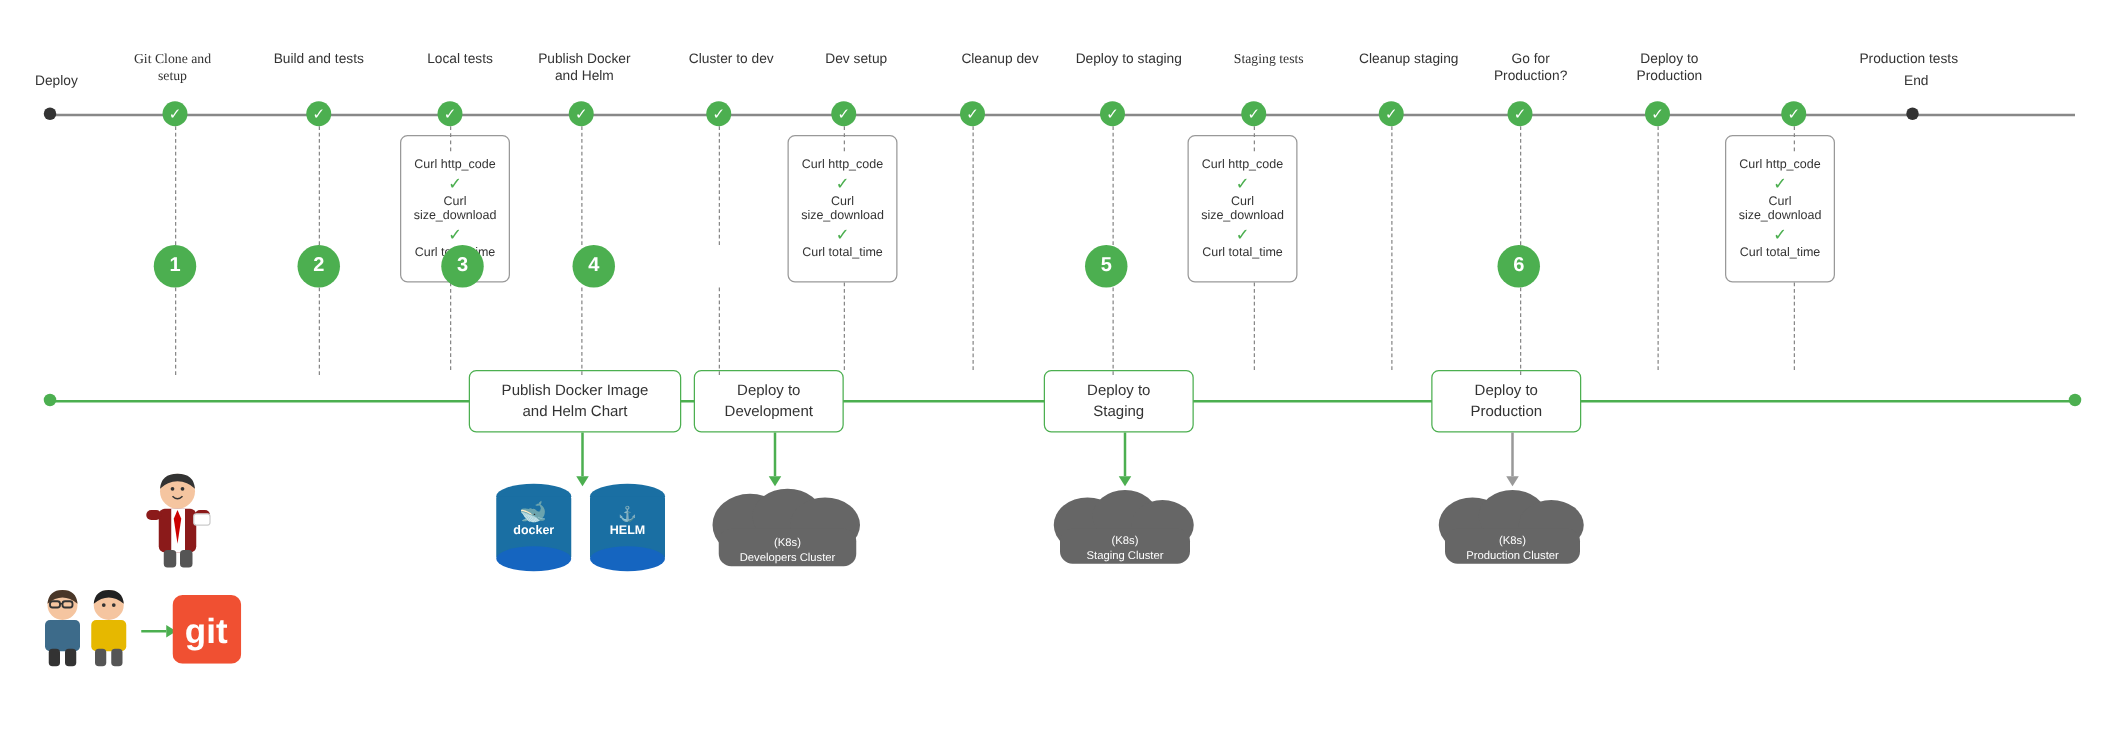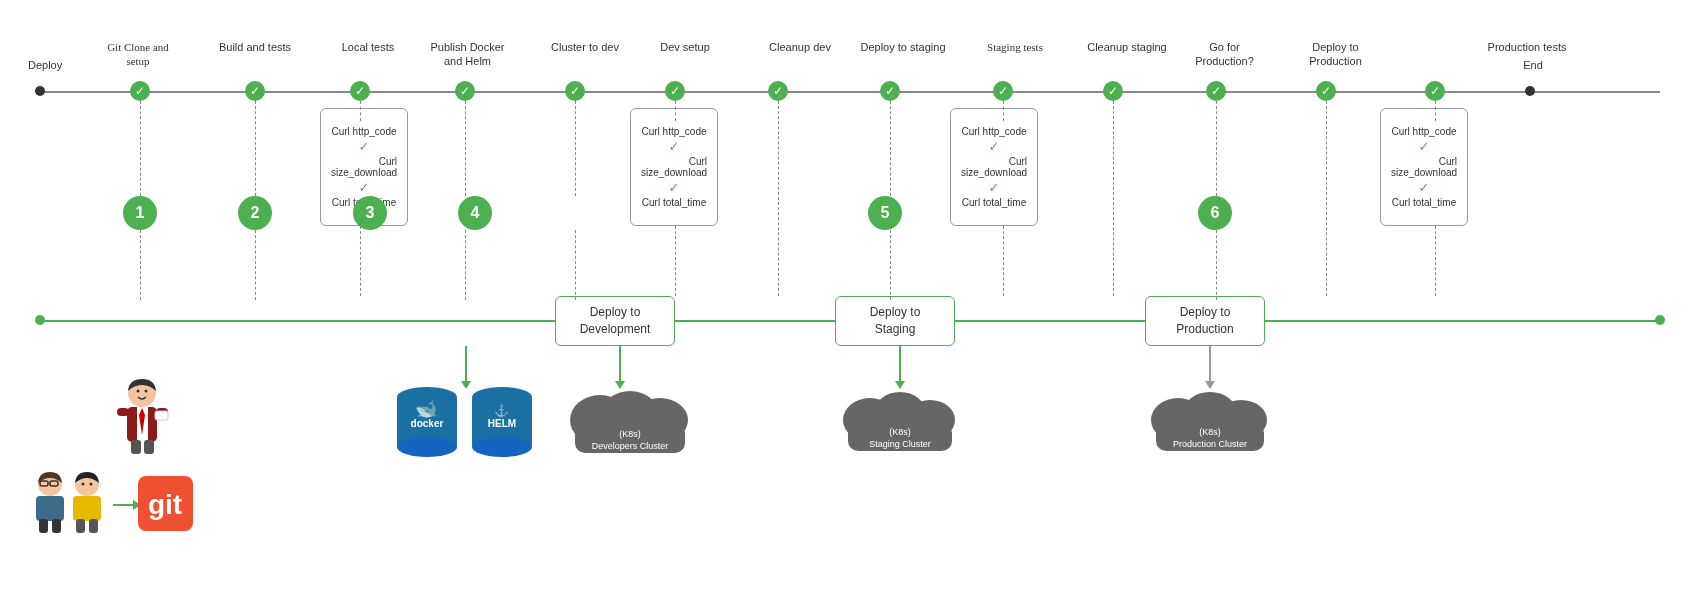--- a/index.html
+++ b/index.html
@@ -87,21 +87,21 @@
       padding: 4px 8px;
       gap: 2px;
     }
     .test-box .check-sm {
       color: #4caf50;
       font-size: 13px;
     }
     .test-box .label-sm {
       font-size: 10px;
       color: #333;
-      text-align: right;
+      text-align: center;
     }
 
     
     .pipeline-box {
       position: absolute;
       border: 1.5px solid #4caf50;
       border-radius: 6px;
       background: #fff;
       display: flex;
       align-items: center;
@@ -269,20 +269,23 @@
   <div class="num-circle" style="left:1198px; top:196px;">6</div>
 
   <div class="bottom-line"></div>
 
   <div class="line-dot-green" style="left:40px; top:320px;"></div>
 
   <div class="line-dot-green" style="left:1660px; top:320px;"></div>
 
 
 
+  <div class="pipeline-box" style="left:375px; top:296px; width:170px; height:50px; font-size:12px;">
+    Publish Docker Image<br>and Helm Chart
+  </div>
 
   <div class="pipeline-box" style="left:555px; top:296px; width:120px; height:50px; font-size:12px;">
     Deploy to<br>Development
   </div>
 
   <div class="pipeline-box" style="left:835px; top:296px; width:120px; height:50px; font-size:12px;">
     Deploy to<br>Staging
   </div>
 
   <div class="pipeline-box" style="left:1145px; top:296px; width:120px; height:50px; font-size:12px;">

